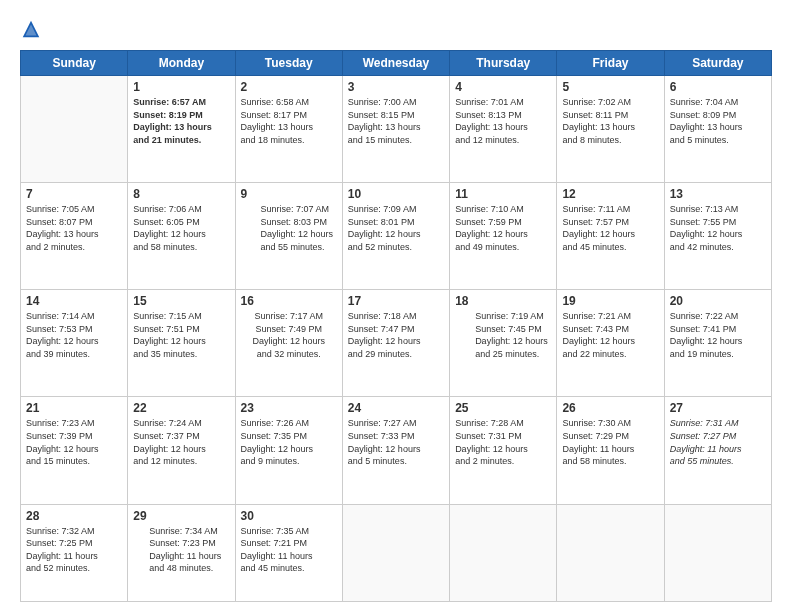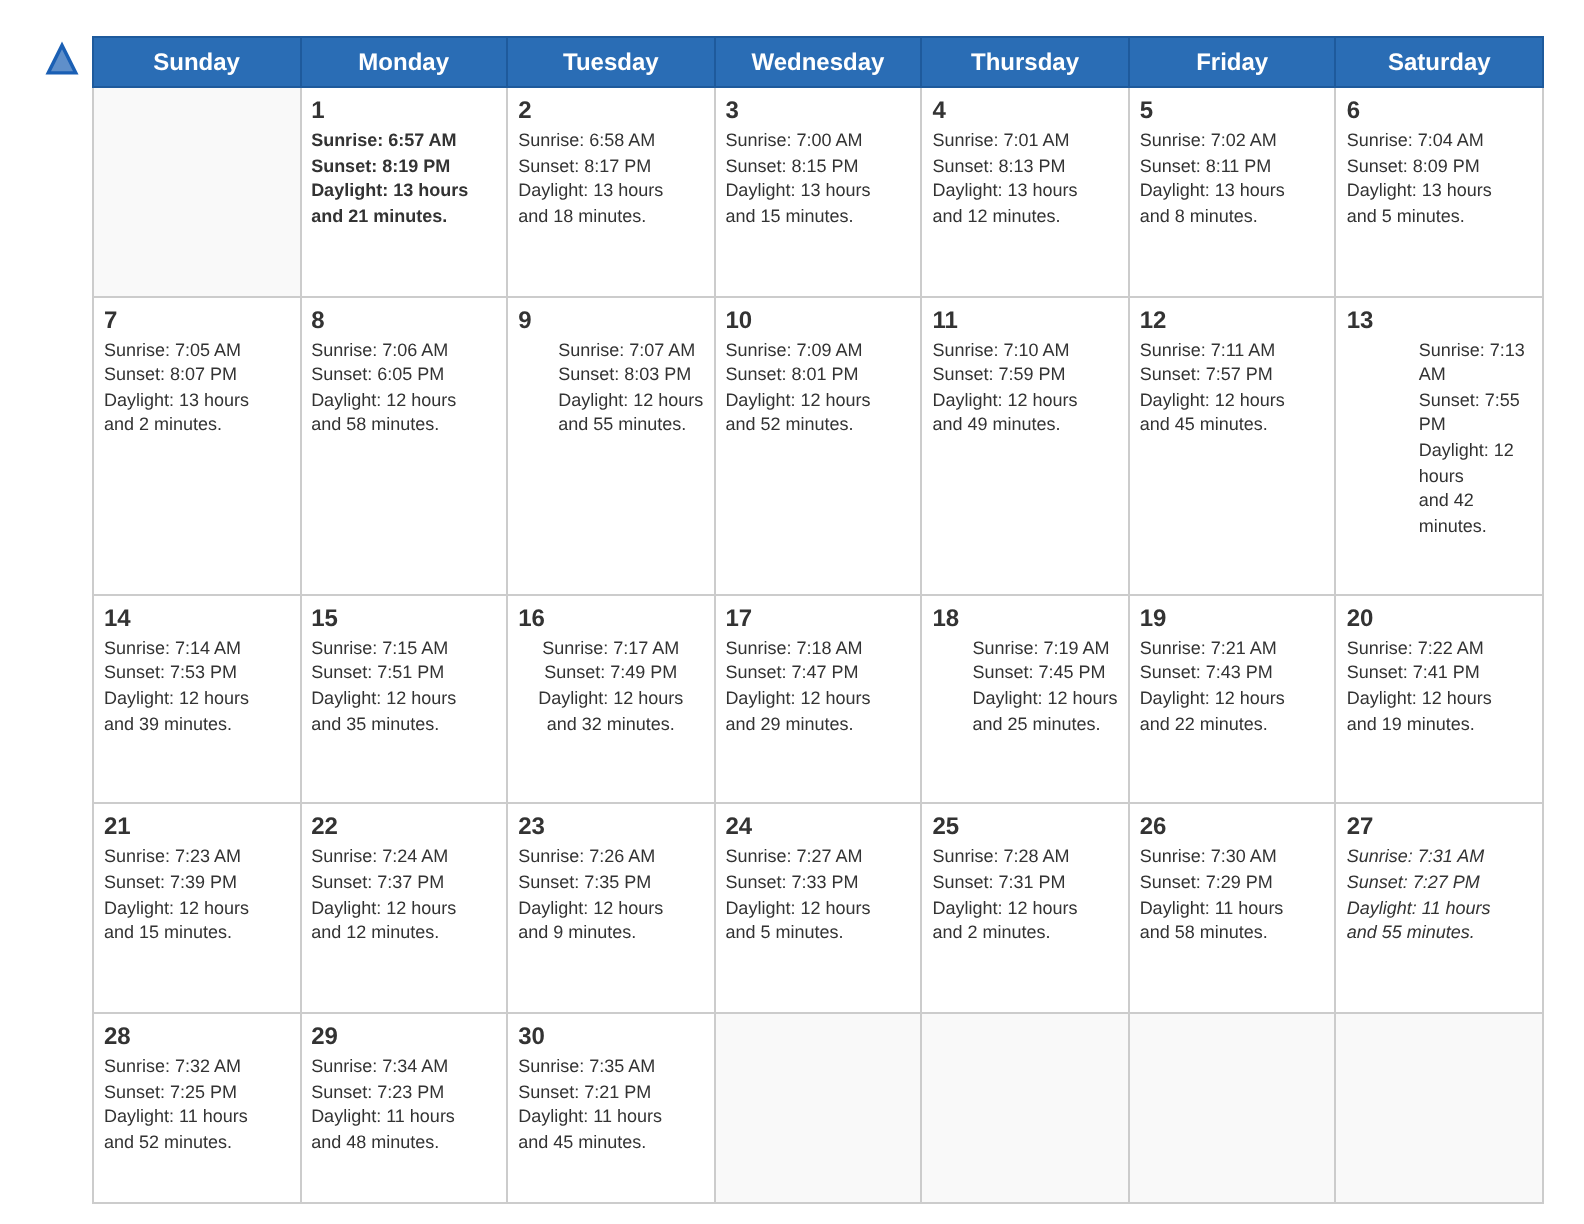--- a/index.html
+++ b/index.html
@@ -8,21 +8,21 @@
       height: 612px;
       font-family: Arial, sans-serif;
       background: #fff;
       overflow: hidden;
     }
     .page {
       width: 792px;
       height: 612px;
       padding: 18px 20px 10px 20px;
       display: flex;
-      flex-direction: row;
+      flex-direction: column;
     }
     .header {
       display: flex;
       justify-content: space-between;
       align-items: flex-start;
       margin-bottom: 10px;
     }
     .logo {
       display: flex;
       align-items: center;
@@ -213,21 +213,21 @@
           </td>
           <td>
             <span class="day-number">12</span>
             <div class="day-info" style="white-space: pre-line;">Sunrise: 7:11 AM
 Sunset: 7:57 PM
 Daylight: 12 hours
 and 45 minutes.</div>
           </td>
           <td>
             <span class="day-number">13</span>
-            <div class="day-info" style="white-space: pre-line; margin-left: 36px;">Sunrise: 7:13 AM
+            <div class="day-info" style="white-space: pre-line;">Sunrise: 7:13 AM
 Sunset: 7:55 PM
 Daylight: 12 hours
 and 42 minutes.</div>
           </td>
         </tr>
         <tr>
           <td>
             <span class="day-number">14</span>
             <div class="day-info" style="white-space: pre-line;">Sunrise: 7:14 AM
 Sunset: 7:53 PM
@@ -331,21 +331,21 @@
         <tr>
           <td>
             <span class="day-number">28</span>
             <div class="day-info" style="white-space: pre-line;">Sunrise: 7:32 AM
 Sunset: 7:25 PM
 Daylight: 11 hours
 and 52 minutes.</div>
           </td>
           <td>
             <span class="day-number">29</span>
-            <div class="day-info" style="white-space: pre-line;">Sunrise: 7:34 AM
+            <div class="day-info" style="white-space: pre-line; margin-left: 16px;">Sunrise: 7:34 AM
 Sunset: 7:23 PM
 Daylight: 11 hours
 and 48 minutes.</div>
           </td>
           <td>
             <span class="day-number">30</span>
             <div class="day-info" style="white-space: pre-line;">Sunrise: 7:35 AM
 Sunset: 7:21 PM
 Daylight: 11 hours
 and 45 minutes.</div>

